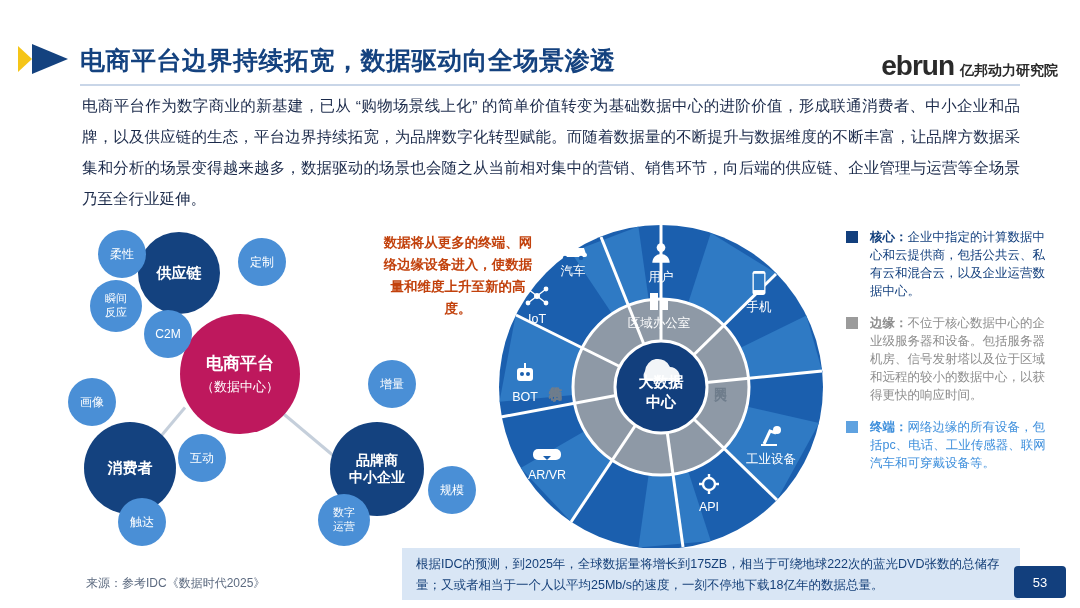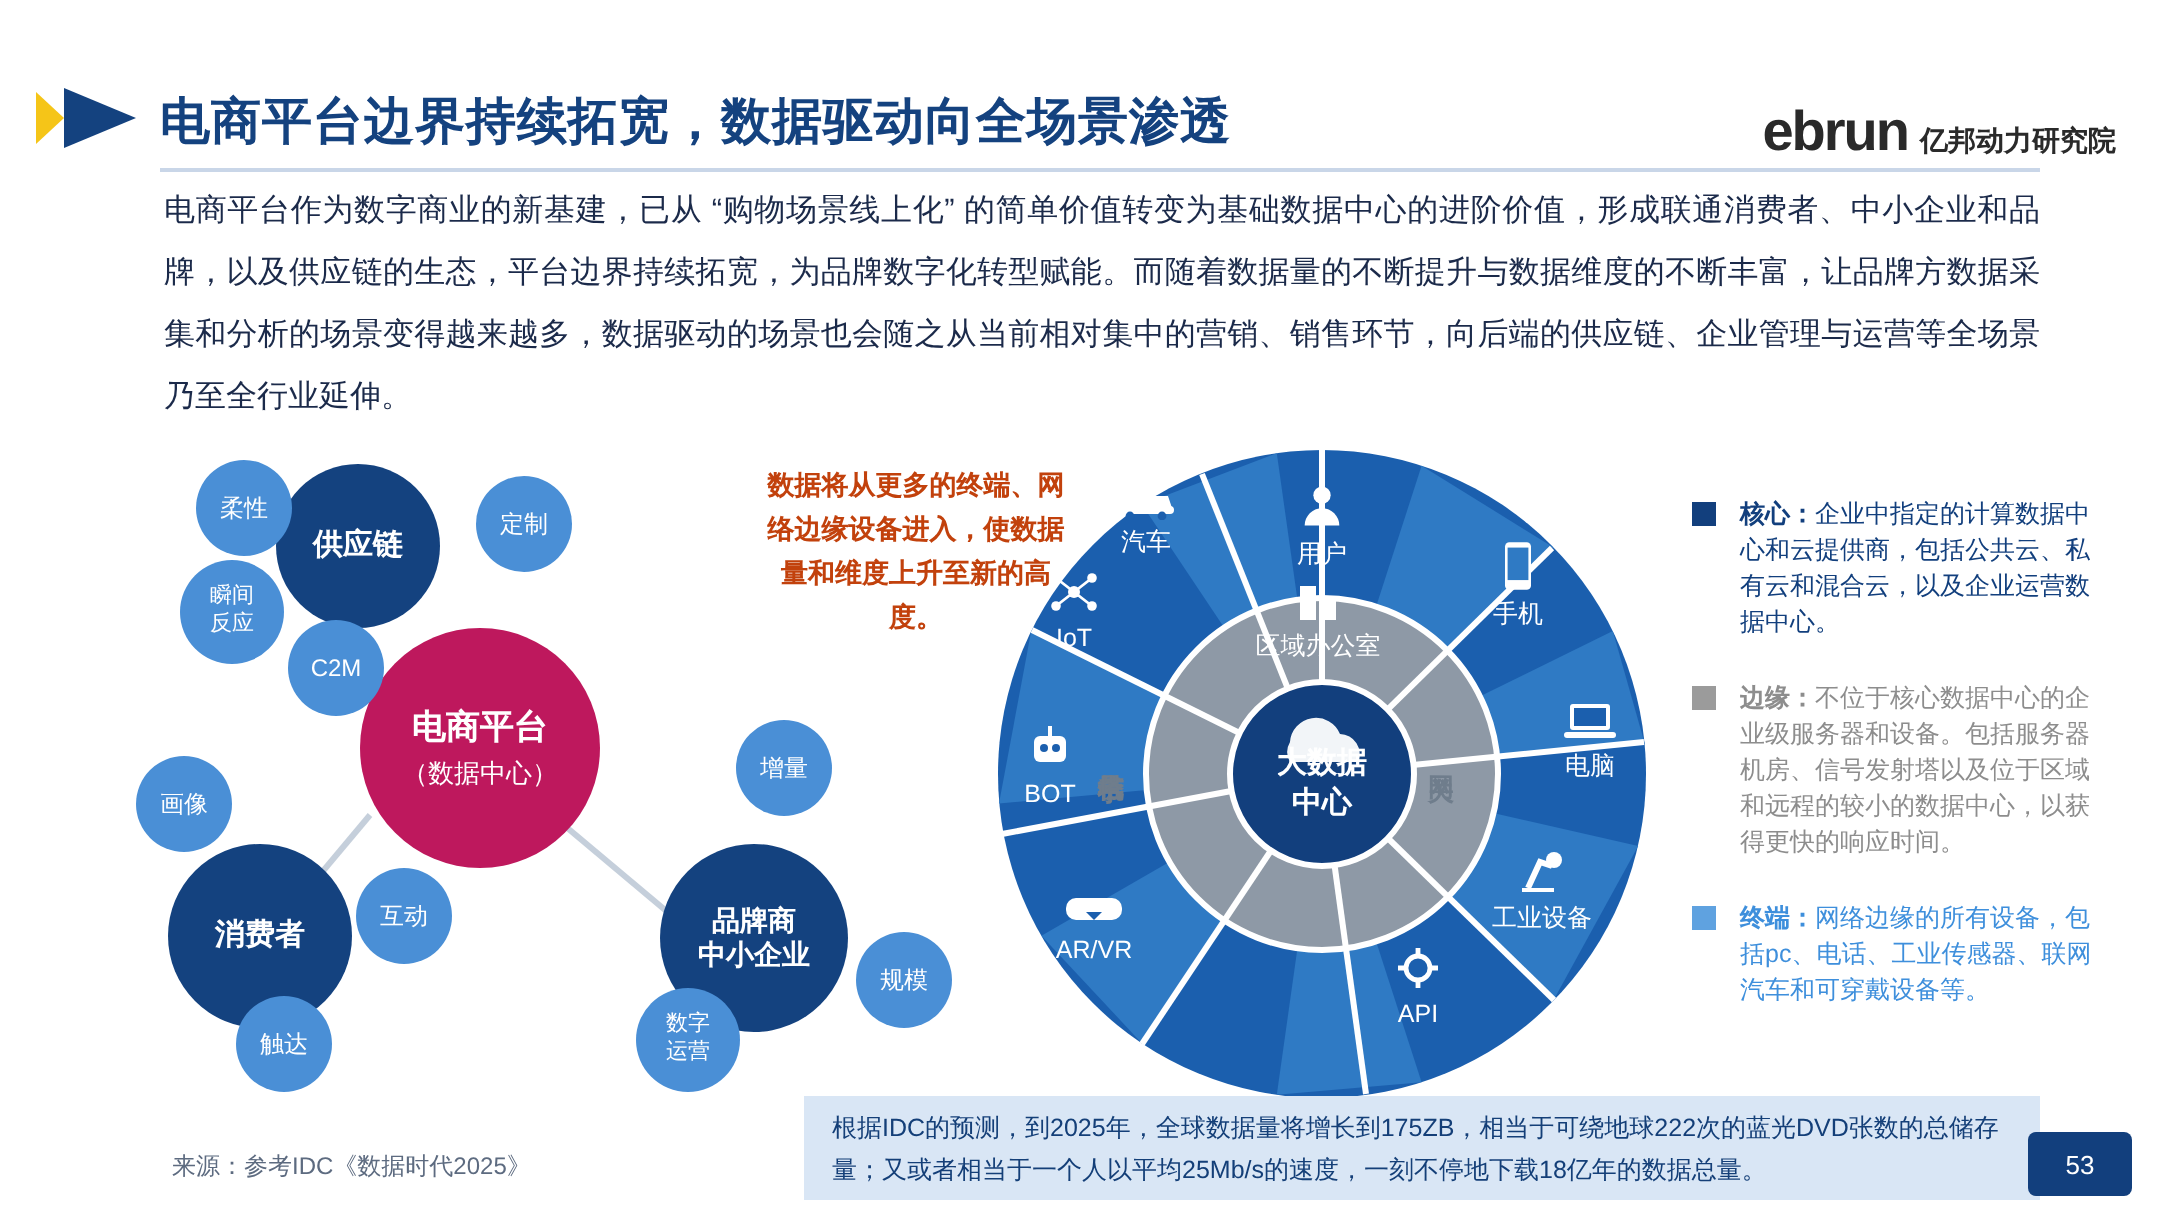--- a/index.html
+++ b/index.html
@@ -72,21 +72,21 @@
   .core-label {
     position:absolute; left:125px; top:150px; width:100px; text-align:center;
     color:#ffffff; font-size:15px; font-weight:bold; line-height:1.3;
   }
   .ring-text {
     position:absolute; color:#7b8a9c; font-size:13px; font-weight:bold;
   }
 
   
   .legend { position:absolute; left:846px; top:228px; width:210px; }
-  .leg-item { position:relative; padding-left:24px; margin-bottom:14px; font-size:12.5px; line-height:18px;margin-top:20px; }
+  .leg-item { position:relative; padding-left:24px; margin-bottom:14px; font-size:12.5px; line-height:18px; }
   .leg-sq { position:absolute; left:0; top:3px; width:12px; height:12px; }
   .leg-core .leg-sq { background:#123f7d; }
   .leg-edge .leg-sq { background:#9b9b9b; }
   .leg-term .leg-sq { background:#5fa2e0; }
   .leg-core { color:#123f7d; }
   .leg-edge { color:#8d8d8d; }
   .leg-term { color:#3e8fdc; }
   .leg-title { font-weight:bold; }
 
   
@@ -236,28 +236,20 @@
   </div>
 
   <div class="seg-label" style="left:228px; top:48px;">
     <svg width="20" height="26" viewBox="0 0 16 24">
         <rect x="2" y="1" width="12" height="22" rx="2" fill="#fff"></rect>
         <rect x="3.2" y="3.5" width="9.6" height="15" fill="#2f7ac4"></rect>
       </svg>
     <div>手机</div>
   </div>
 
-  <div class="seg-label" style="left:264px; top:128px;">
-    <svg width="28" height="22" viewBox="0 0 28 22">
-        <rect x="4" y="2" width="20" height="13" rx="1.5" fill="#fff"></rect>
-        <rect x="6" y="4" width="16" height="9" fill="#1b5fae"></rect>
-        <rect x="1" y="16" width="26" height="3" rx="1.5" fill="#fff"></rect>
-      </svg>
-    <div>电脑</div>
-  </div>
 
   <div class="seg-label" style="left:240px; top:202px;">
     <svg width="26" height="24" viewBox="0 0 26 24">
         <path d="M3 22h16v-2H3z" fill="#fff"></path>
         <path d="M6 20 L12 7 L18 9" stroke="#fff" stroke-width="3" fill="none"></path>
         <circle cx="19" cy="6" r="4" fill="#fff"></circle>
       </svg>
     <div>工业设备</div>
   </div>
 

